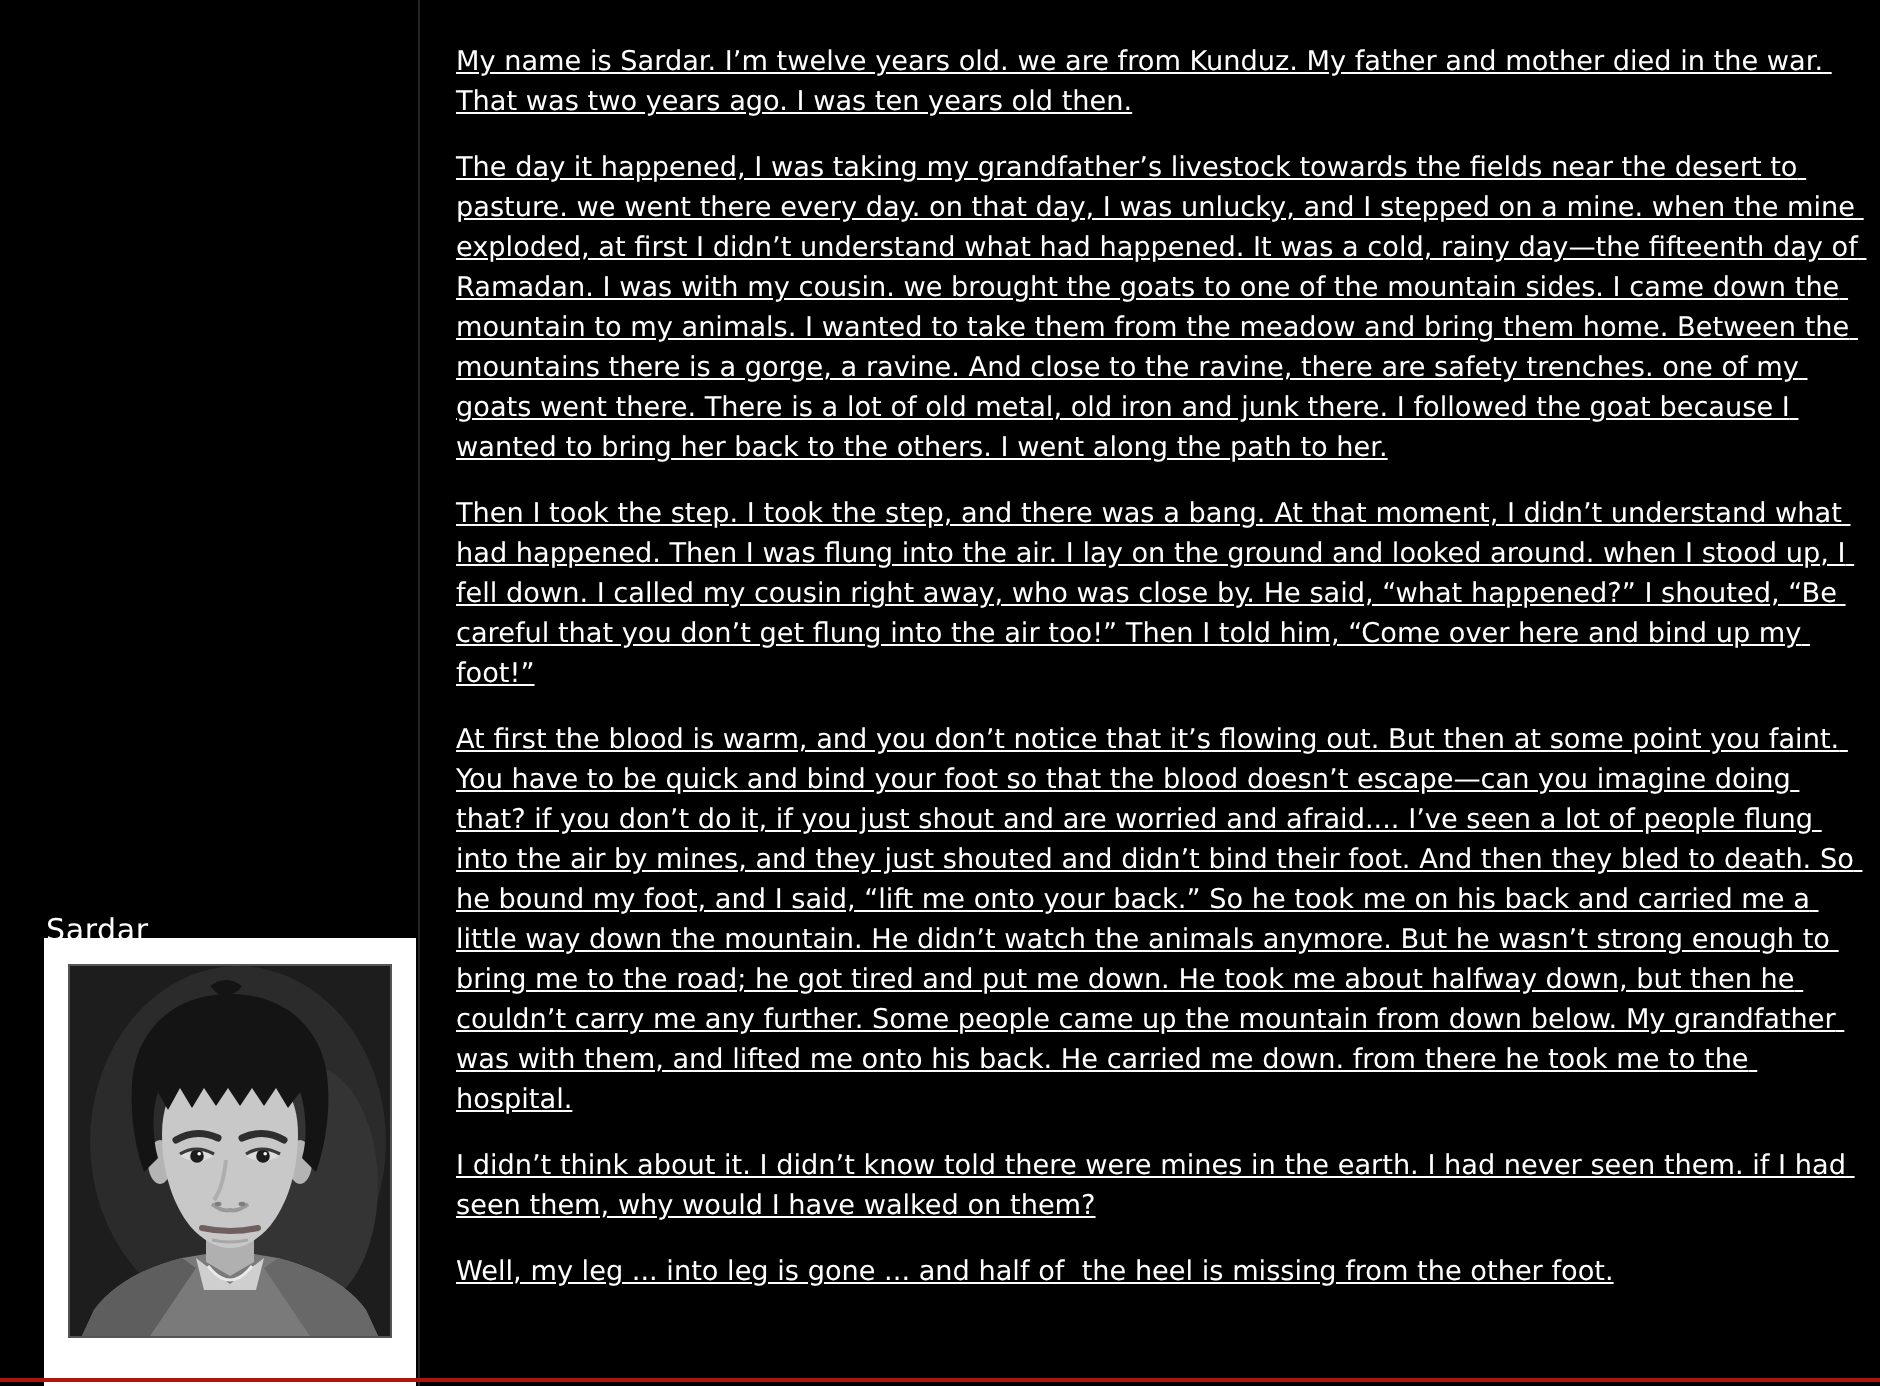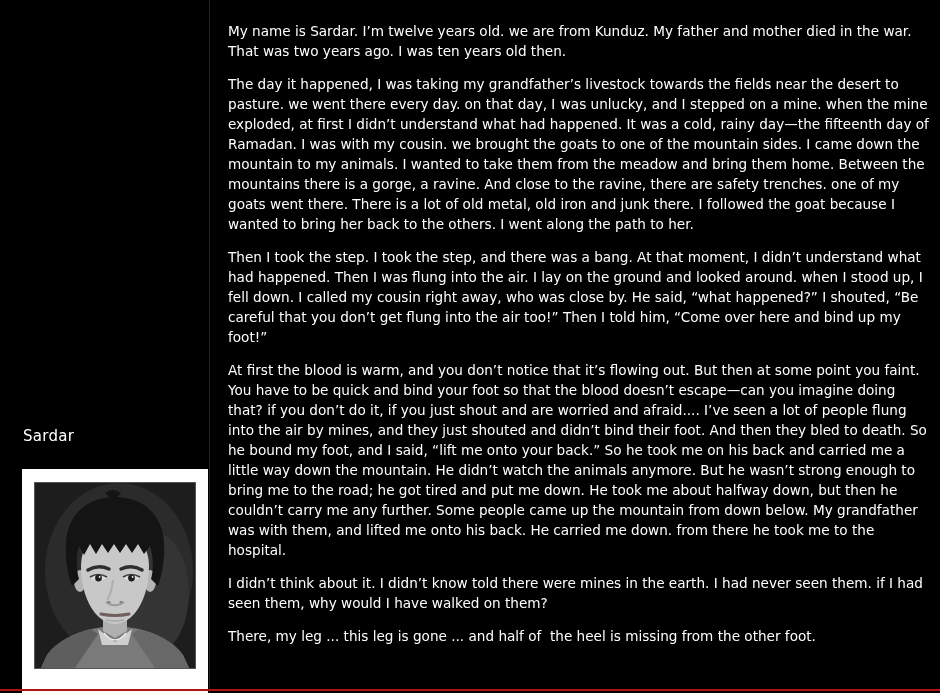--- a/index.html
+++ b/index.html
@@ -17,21 +17,21 @@
   
   .sidebar {
     position: absolute;
     left: 0; top: 0;
     width: 209px; height: 693px;
     background: #000000;
     border-right: 1px solid #242424;
   }
   .name-label {
     position: absolute;
-    left: 23px; top: 428px;
+    left: 23px; top: 457px;
     color: #ffffff;
     font-size: 15px;
     line-height: 17px;
     letter-spacing: 0.3px;
   }
   .photo-frame {
     position: absolute;
     left: 22px; top: 469px;
     width: 186px; height: 224px;
     background: #ffffff;
@@ -59,20 +59,21 @@
     position: absolute;
     left: 228px; top: 21px;
     width: 701px;
     color: #ffffff;
     font-size: 13.6px;
     line-height: 20px;
   }
   .story p {
     margin: 0 0 13px 0;
     white-space: pre-wrap;
+    text-decoration: underline;
   }
 </style>
 </head>
 <body>
 
 <div class="page">
 
   <div class="sidebar">
 
     <div class="name-label">Sardar</div>
@@ -126,18 +127,18 @@
       </div>
     </div>
   </div>
 
   <div class="story">
     <p>My name is Sardar. I’m twelve years old. we are from Kunduz. My father and mother died in the war. That was two years ago. I was ten years old then.</p>
     <p>The day it happened, I was taking my grandfather’s livestock towards the fields near the desert to pasture. we went there every day. on that day, I was unlucky, and I stepped on a mine. when the mine exploded, at first I didn’t understand what had happened. It was a cold, rainy day—the fifteenth day of Ramadan. I was with my cousin. we brought the goats to one of the mountain sides. I came down the mountain to my animals. I wanted to take them from the meadow and bring them home. Between the mountains there is a gorge, a ravine. And close to the ravine, there are safety trenches. one of my goats went there. There is a lot of old metal, old iron and junk there. I followed the goat because I wanted to bring her back to the others. I went along the path to her.</p>
     <p>Then I took the step. I took the step, and there was a bang. At that moment, I didn’t understand what had happened. Then I was flung into the air. I lay on the ground and looked around. when I stood up, I fell down. I called my cousin right away, who was close by. He said, “what happened?” I shouted, “Be careful that you don’t get flung into the air too!” Then I told him, “Come over here and bind up my foot!”</p>
     <p>At first the blood is warm, and you don’t notice that it’s flowing out. But then at some point you faint. You have to be quick and bind your foot so that the blood doesn’t escape—can you imagine doing that? if you don’t do it, if you just shout and are worried and afraid.... I’ve seen a lot of people flung into the air by mines, and they just shouted and didn’t bind their foot. And then they bled to death. So he bound my foot, and I said, “lift me onto your back.” So he took me on his back and carried me a little way down the mountain. He didn’t watch the animals anymore. But he wasn’t strong enough to bring me to the road; he got tired and put me down. He took me about halfway down, but then he couldn’t carry me any further. Some people came up the mountain from down below. My grandfather was with them, and lifted me onto his back. He carried me down. from there he took me to the hospital.</p>
     <p>I didn’t think about it. I didn’t know told there were mines in the earth. I had never seen them. if I had seen them, why would I have walked on them?</p>
-    <p>There, my leg ... this leg is gone ... and half of  the heel is missing from the other foot.</p>
+    <p>Well, my leg ... into leg is gone ... and half of  the heel is missing from the other foot.</p>
   </div>
 
   <div class="red-rule"></div>
 
 </div>
 
 </body></html>

